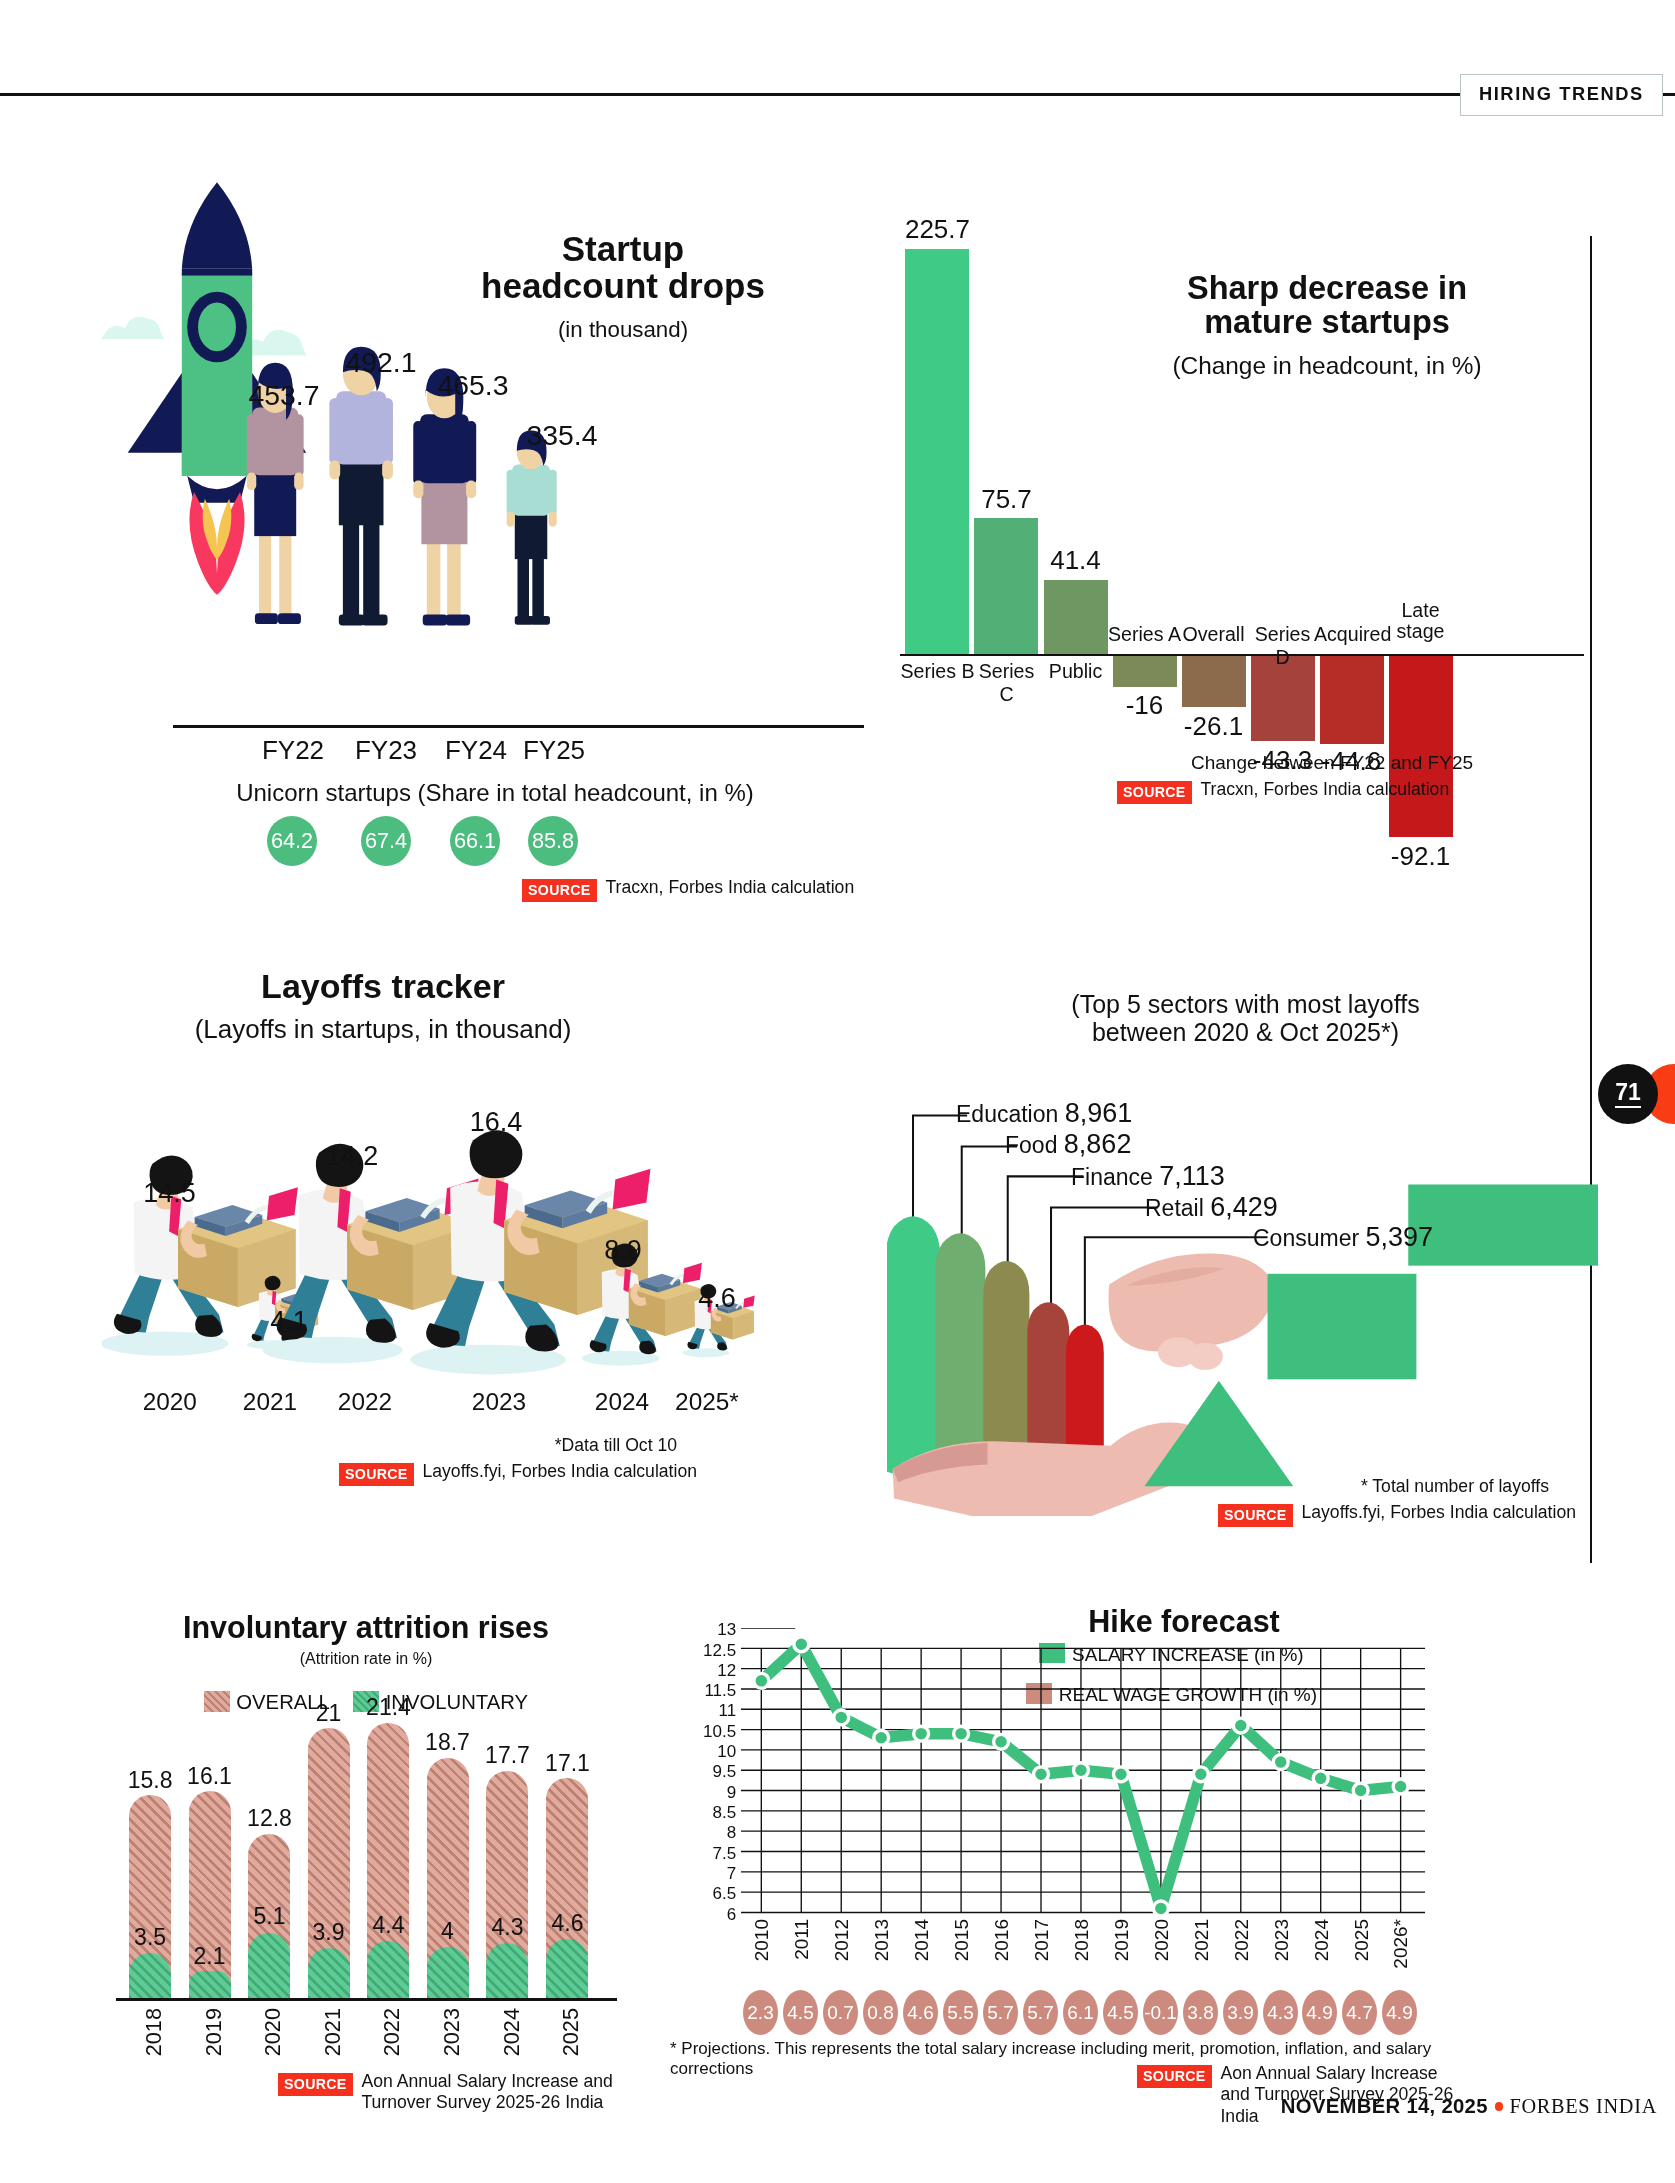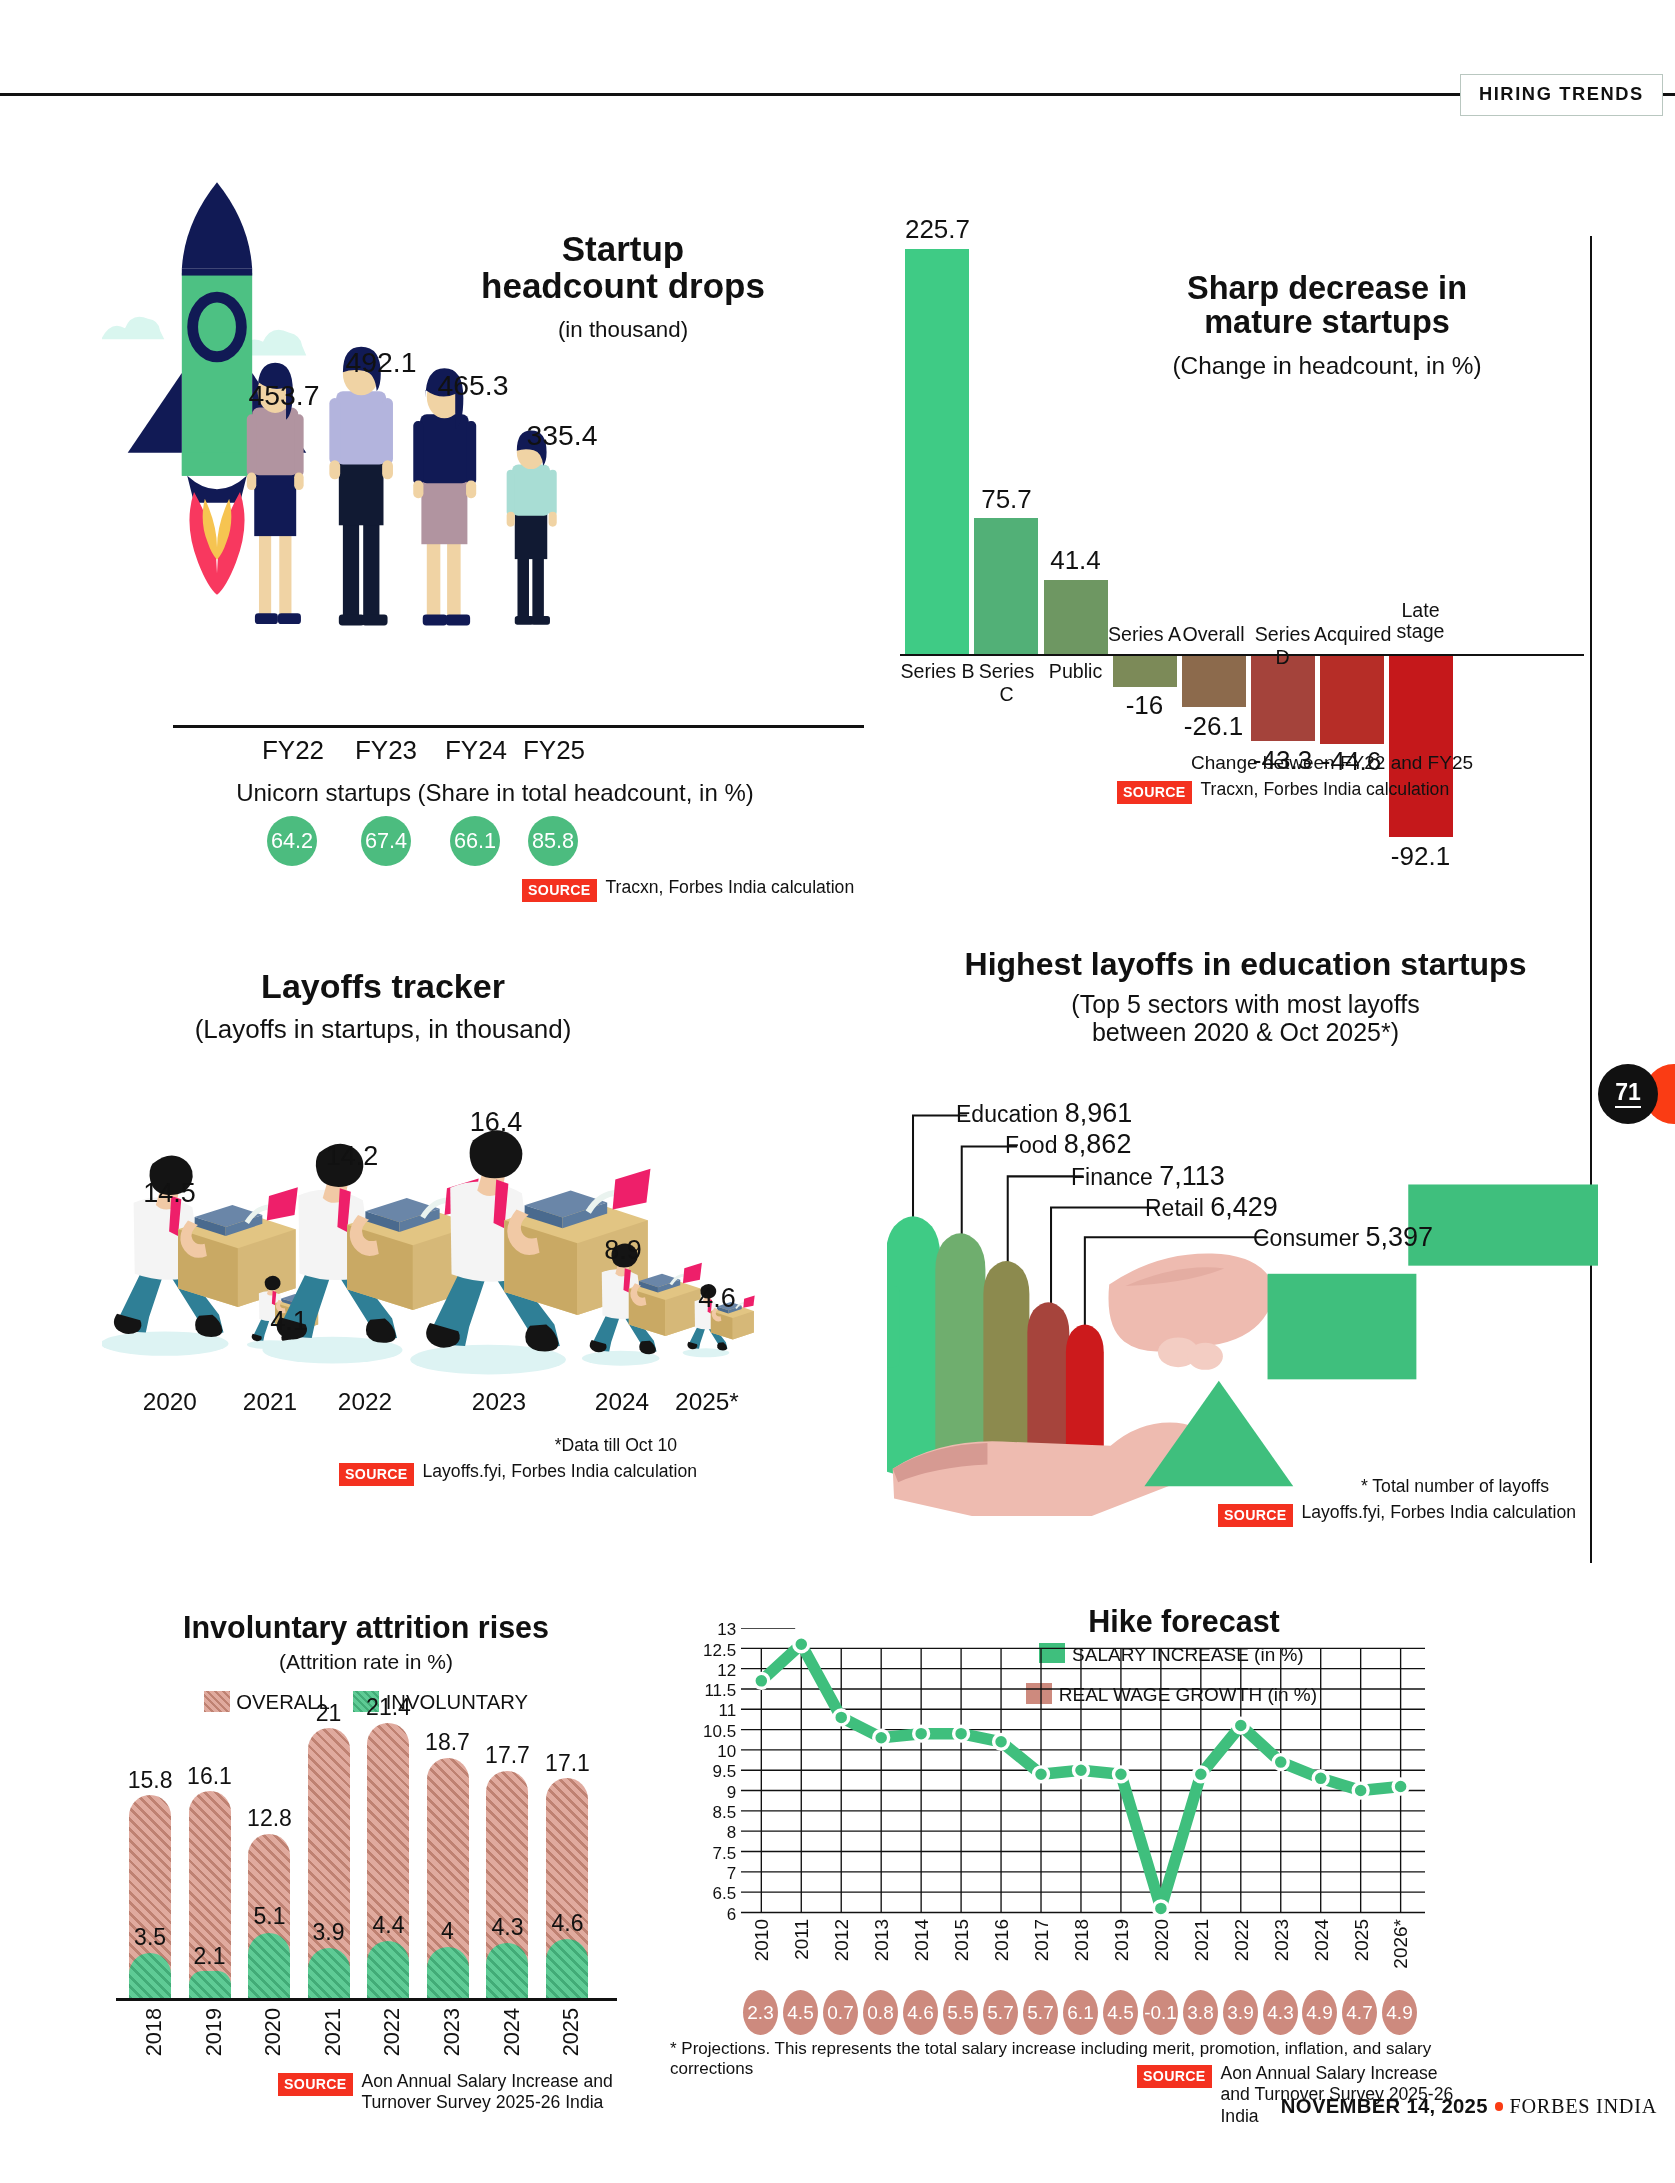--- a/index.html
+++ b/index.html
@@ -82,21 +82,21 @@
   #p4-title { position:absolute; left:0px; top:0px; width:691px; font-size:32px; }
   #p4-sub   { position:absolute; left:0px; top:42px; width:691px; font-size:25px; }
   .p4-item  { position:absolute; font-size:23px; white-space:nowrap; }
   .p4-item b { font-weight:normal; font-size:27px; }
   #p4-note  { position:absolute; left:338px; top:528px; width:311px; }
   #p4-src   { position:absolute; left:318px; top:554px; }
 
   
   #p5 { position:absolute; left:129px; top:1611px; width:535px; height:494px; }
   #p5-title { position:absolute; left:0px; top:0px; width:474px; font-size:30.5px; }
-  #p5-sub   { position:absolute; left:0px; top:39px; width:474px; font-size:21px; }
+  #p5-sub   { position:absolute; left:0px; top:39px; width:474px; font-size:16px; }
   #p5-leg   { position:absolute; left:6.8px; top:80px; width:460px; display:flex; gap:23px; justify-content:center; align-items:center; font-size:20.3px; }
   .leg-sw   { width:26px; height:20.3px; display:inline-block; margin-right:6.8px; vertical-align:-2.7px; }
   .sw-over  { background:#e0aa9e; background-image:repeating-linear-gradient(45deg,rgba(150,80,60,.45) 0 2px,transparent 2px 5.4px); }
   .sw-invo  { background:#5ecb95; background-image:repeating-linear-gradient(45deg,rgba(20,120,70,.38) 0 2px,transparent 2px 5.4px); }
   #p5-axis  { position:absolute; left:-13.5px; top:387px; width:501px; height:2.7px; background:#111; }
   .p5-col   { position:absolute; bottom:0; width:42px; }
   .p5-top   { position:absolute; width:53px; text-align:center; font-size:23px; }
   .p5-in    { position:absolute; width:53px; text-align:center; font-size:23px; }
   .p5-year  { position:absolute; font-size:21.7px; writing-mode:vertical-rl; transform:rotate(180deg); top:397px; }
   #p5-src   { position:absolute; left:149px; top:460px; }
@@ -369,21 +369,20 @@
   <div class="p3-year" style="left:544px">2025*</div>
 
   <div id="p3-note" class="note">*Data till Oct 10</div>
   <div id="p3-src" class="src-row">
     <span class="src-badge">SOURCE</span>
     <span>Layoffs.fyi, Forbes India calculation</span>
   </div>
 </div>
 
 <div id="p4">
-  <div id="p4-title" class="blk-title">Highest layoffs in education startups</div>
   <div id="p4-sub" class="blk-sub">
     <span>(Top 5 sectors with most layoffs</span><br>
     <span>between 2020 &amp; Oct 2025*)</span>
   </div>
 
   <svg style="position:absolute;left:-13.5px;top:135px;width:711px;height:433px" viewBox="0 0 1050 640">
 
     <g stroke="#111" stroke-width="3" fill="none">
       <path d="M38 208 L38 48 L118 48"></path>
       <path d="M110 230 L110 94 L192 94"></path>

